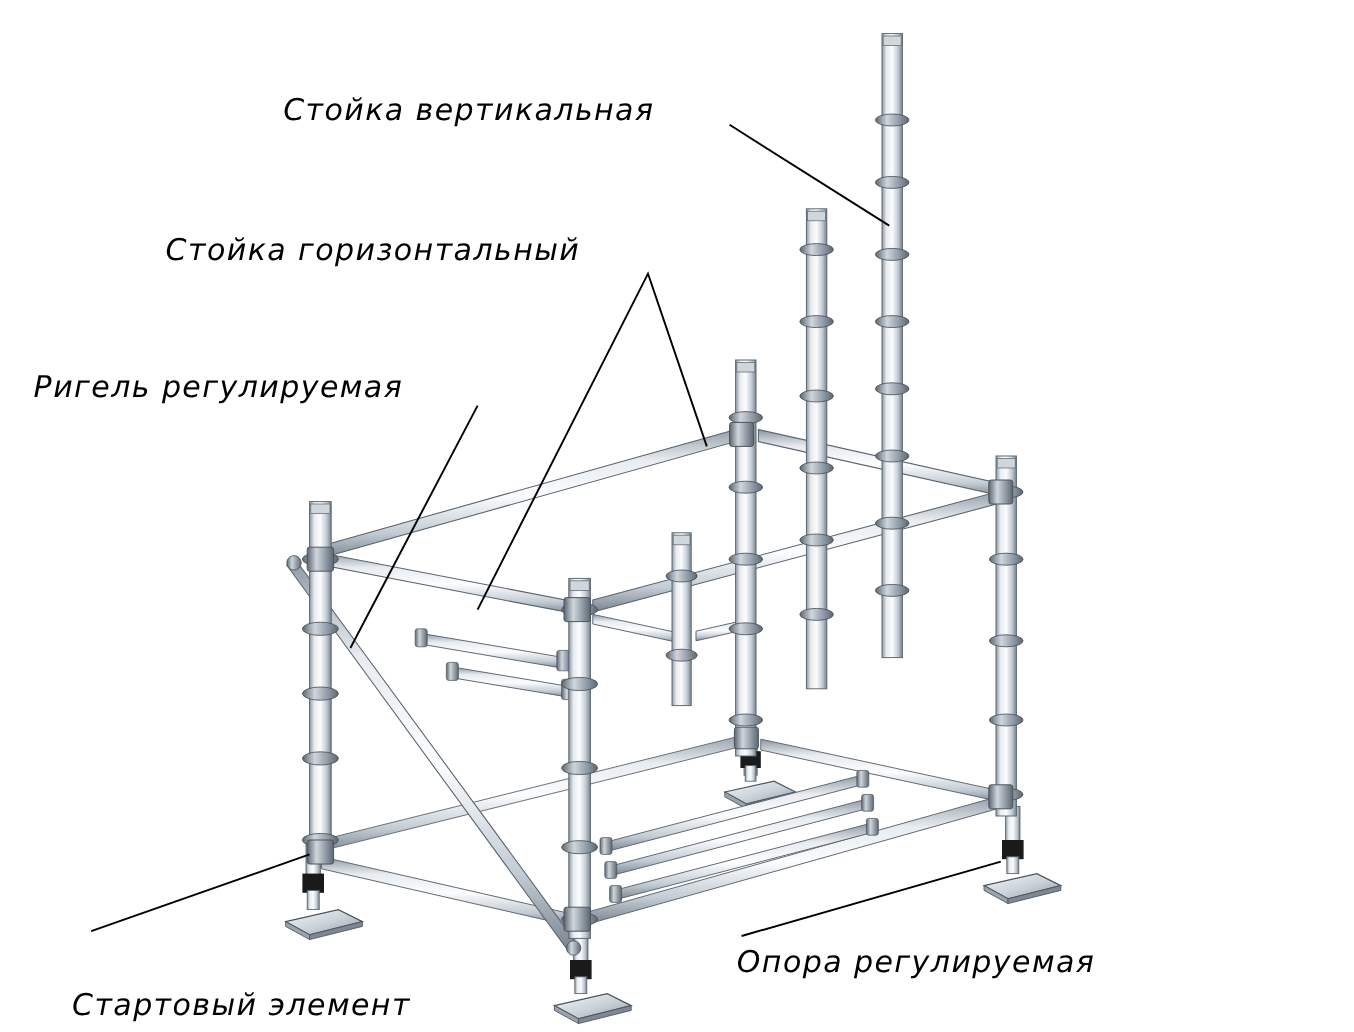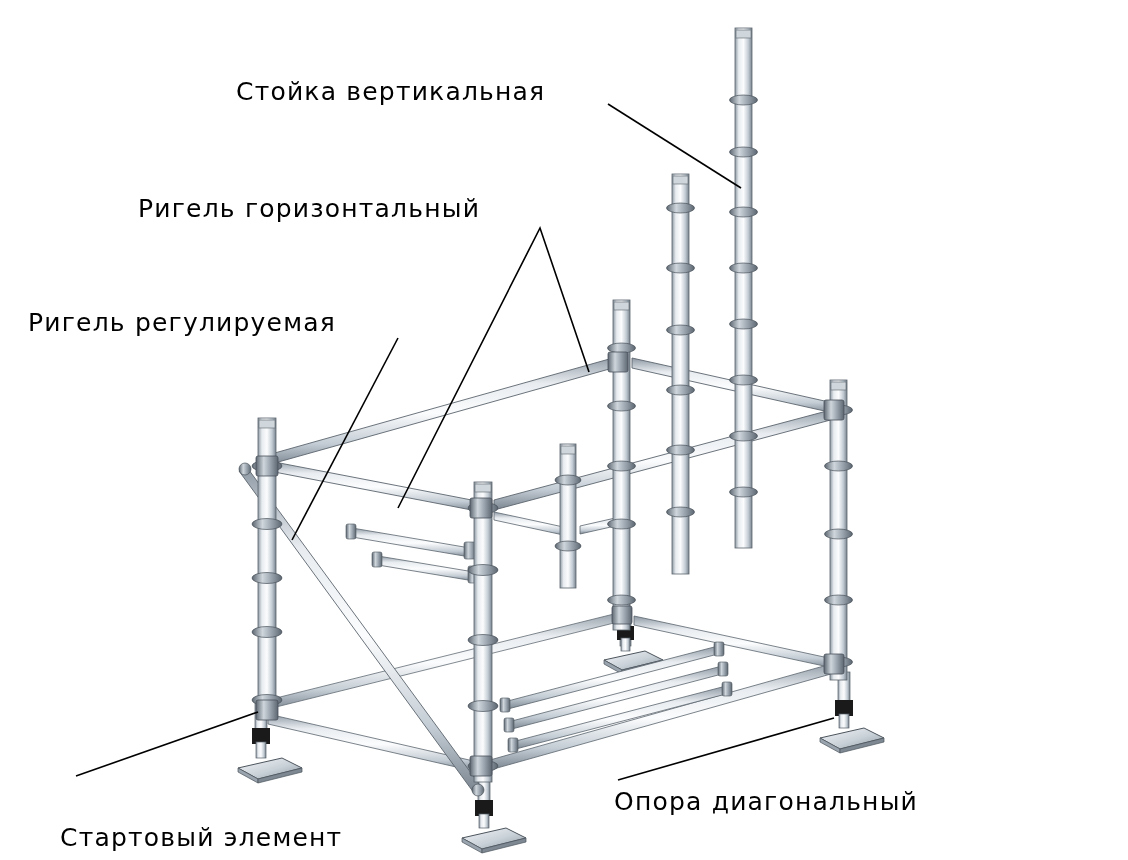--- a/index.html
+++ b/index.html
@@ -23,20 +23,21 @@
     height: 860px;
   }
   .label {
     position: absolute;
     font-family: "DejaVu Sans", sans-serif;
     font-size: 25px;
     letter-spacing: 1.2px;
     color: #000000;
     white-space: nowrap;
     line-height: 1;
+    font-style: italic;
   }
   #label-vertical-post  { left: 236px; top: 79px; }
   #label-horizontal-beam{ left: 138px; top: 196px; }
   #label-diagonal-beam  { left: 28px;  top: 310px; }
   #label-start-element  { left: 60px;  top: 825px; }
   #label-adjustable-support { left: 614px; top: 789px; }
 </style>
 </head>
 <body>
 
@@ -249,21 +250,21 @@
       <line x1="608" y1="104" x2="741" y2="188"></line>
       <polyline points="398,508 540,228 589,372"></polyline>
       <line x1="398" y1="338" x2="292" y2="540"></line>
       <line x1="76" y1="776" x2="258" y2="712"></line>
       <line x1="618" y1="780" x2="834" y2="718"></line>
     </g>
   </svg>
 
   <div class="label" id="label-vertical-post">Стойка вертикальная</div>
 
-  <div class="label" id="label-horizontal-beam">Ригель горизонтальный</div>
+  <div class="label" id="label-horizontal-beam">Стойка горизонтальный</div>
 
   <div class="label" id="label-diagonal-beam">Ригель регулируемая</div>
 
   <div class="label" id="label-start-element">Стартовый элемент</div>
 
-  <div class="label" id="label-adjustable-support">Опора диагональный</div>
+  <div class="label" id="label-adjustable-support">Опора регулируемая</div>
 
 </div>
 
 </body></html>

